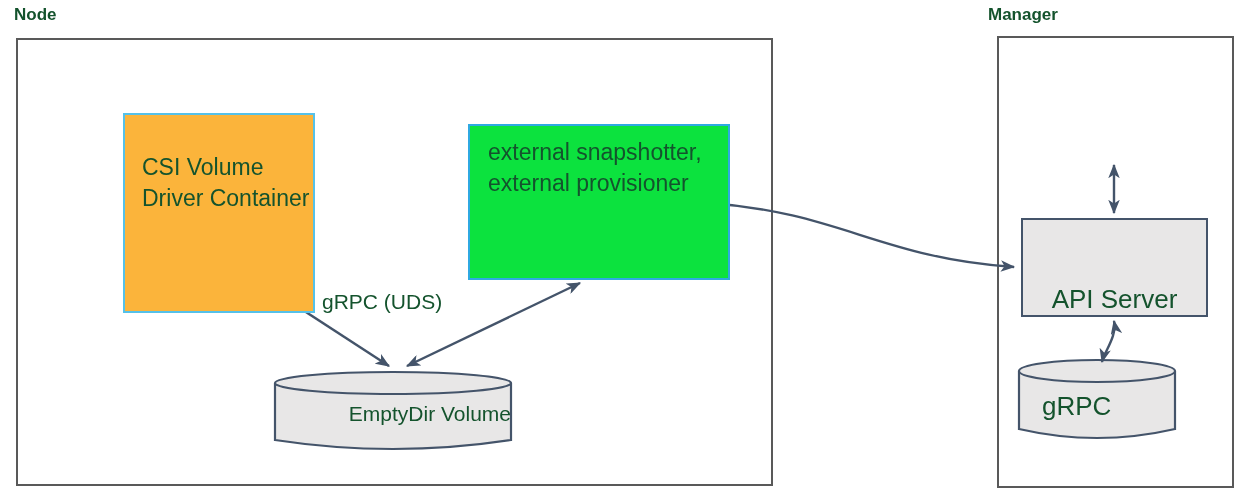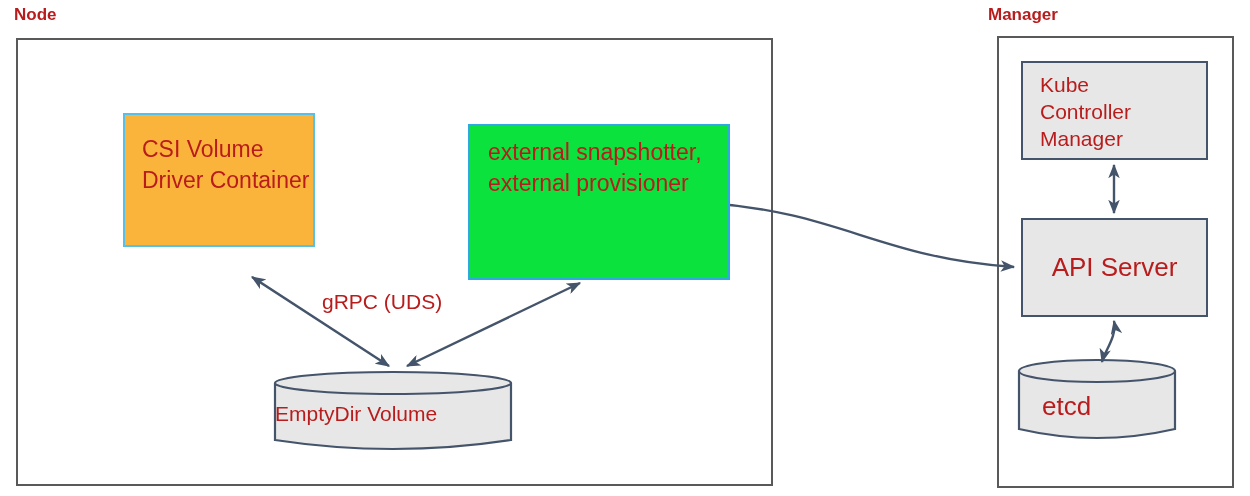--- a/index.html
+++ b/index.html
@@ -1,48 +1,48 @@
 <!DOCTYPE html>
 <html style="--csi-fill: #FBB43B; --csi-border: #55C1E9; --external-fill: #0CE23E; --external-border: #2FA9E1; --gray-fill: #E8E7E7; --shape-border: #44546A; --outer-border: #595959; --arrow-color: #44546A; --text-color: #000000;"><head>
 <meta charset="utf-8">
 <style>
   html,body { margin:0; padding:0; background:#ffffff; }
   .canvas {
     position:relative; width:1250px; height:496px; background:#ffffff;
-    font-family:"Liberation Sans", sans-serif; color:#b91c1c; overflow:hidden;
+    font-family:"Liberation Sans", sans-serif; color:#14532d; overflow:hidden;
   }
   .abs { position:absolute; }
   .region-label { font-weight:700; font-size:17px; white-space:nowrap; }
   .outer-box { border:2px solid var(--outer-border,#595959); box-sizing:border-box; background:transparent; }
   .node-box   { left:16px;  top:38px; width:757px; height:448px; }
   .master-box { left:997px; top:36px; width:237px; height:452px; }
   .node-label   { left:14px;  top:5px; }
   .master-label { left:988px; top:5px; }
   .statefulset-title { left:27px; top:46px; font-size:27px; white-space:nowrap; }
   .fill-box { box-sizing:border-box; line-height:1.35; }
   .csi-box {
-    left:123px; top:113px; width:192px; height:134px;
+    left:123px; top:113px; width:192px; height:200px;
     background:var(--csi-fill,#FBB43B); border:2px solid var(--csi-border,#55C1E9);
-    font-size:23px; padding:19px 0 0 17px;
+    font-size:23px; padding:37px 0 0 17px;
   }
   .ext-box {
     left:468px; top:124px; width:262px; height:156px;
     background:var(--external-fill,#0CE23E); border:2px solid var(--external-border,#2FA9E1);
     font-size:23px; padding:11px 0 0 18px;
   }
   .grpc-label { left:322px; top:290px; font-size:21px; font-weight:400; white-space:nowrap; }
-  .emptydir-label { left:275px; top:402px; width:236px; text-align:left; font-size:21px; }
+  .emptydir-label { left:275px; top:402px; width:236px; text-align:right; font-size:21px; }
   .gray-box {
     box-sizing:border-box; background:var(--gray-fill,#E8E7E7);
     border:2px solid var(--shape-border,#44546A);
   }
   .kcm-box { left:1021px; top:61px; width:187px; height:99px; font-size:21px; line-height:1.28; padding:9px 0 0 17px; }
   .kcm-box .wrap-narrow { display:block; width:120px; }
   .api-box { left:1021px; top:218px; width:187px; height:99px; font-size:26px;
-             display:flex; align-items:center; justify-content:center; }
+             display:flex; align-items:flex-end; justify-content:center; }
   .etcd-label { left:1042px; top:391px; font-size:26px; }
   svg.overlay { position:absolute; left:0; top:0; width:1250px; height:496px; pointer-events:none; }
   svg.overlay .arrow-line { stroke:var(--arrow-color,#44546A); stroke-width:2.4; fill:none; }
   svg.overlay .cyl { fill:var(--gray-fill,#E8E7E7); stroke:var(--shape-border,#44546A); stroke-width:2.2; }
   svg.overlay marker path { fill:var(--arrow-color,#44546A); }
 </style>
 </head>
 <body>
 
 <div class="canvas">
@@ -80,21 +80,18 @@
 
     <path class="arrow-line" d="M1114,321 C1117,337 1105,350 1102,362" marker-start="url(#ah)" marker-end="url(#ah)"></path>
   </svg>
 
   <div class="abs fill-box csi-box">CSI Volume Driver Container</div>
   <div class="abs fill-box ext-box">external snapshotter, external provisioner</div>
 
   <div class="abs grpc-label">gRPC (UDS)</div>
   <div class="abs emptydir-label">EmptyDir Volume</div>
 
-  <div class="abs gray-box kcm-box">
-    <span class="wrap-narrow">Kube Controller Manager</span>
-  </div>
   <div class="abs gray-box api-box">
     <span>API Server</span>
   </div>
-  <div class="abs etcd-label">etcd</div>
+  <div class="abs etcd-label">gRPC</div>
 
 </div>
 
 </body></html>

